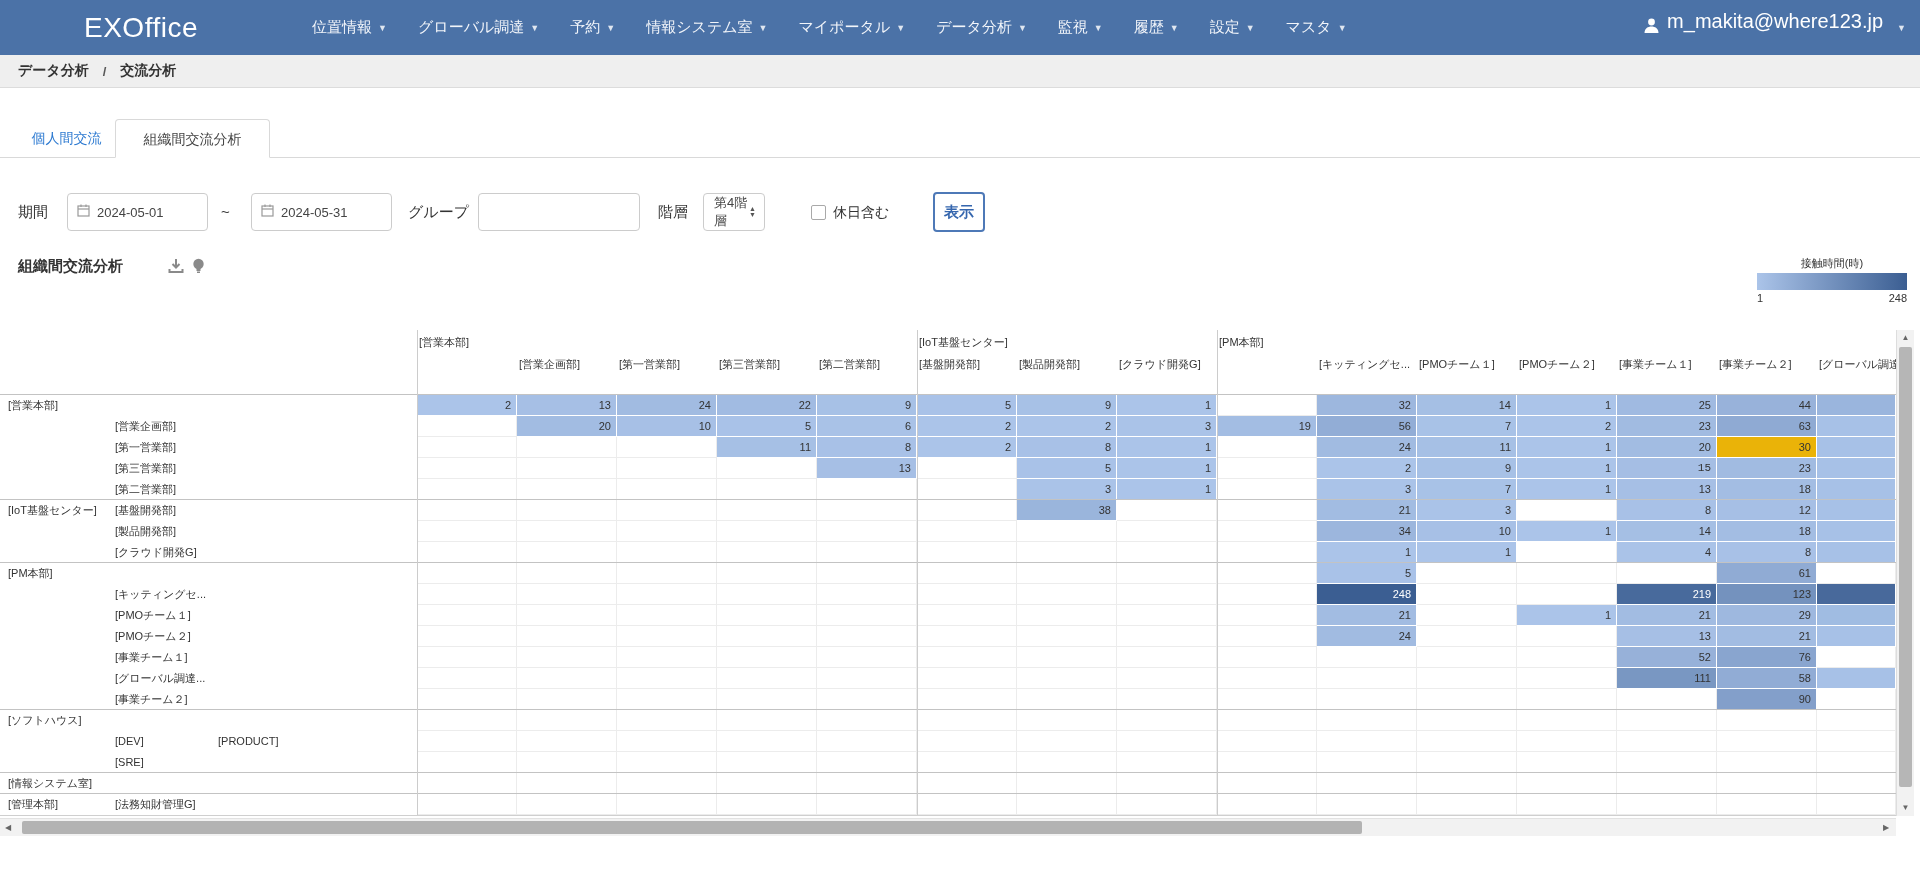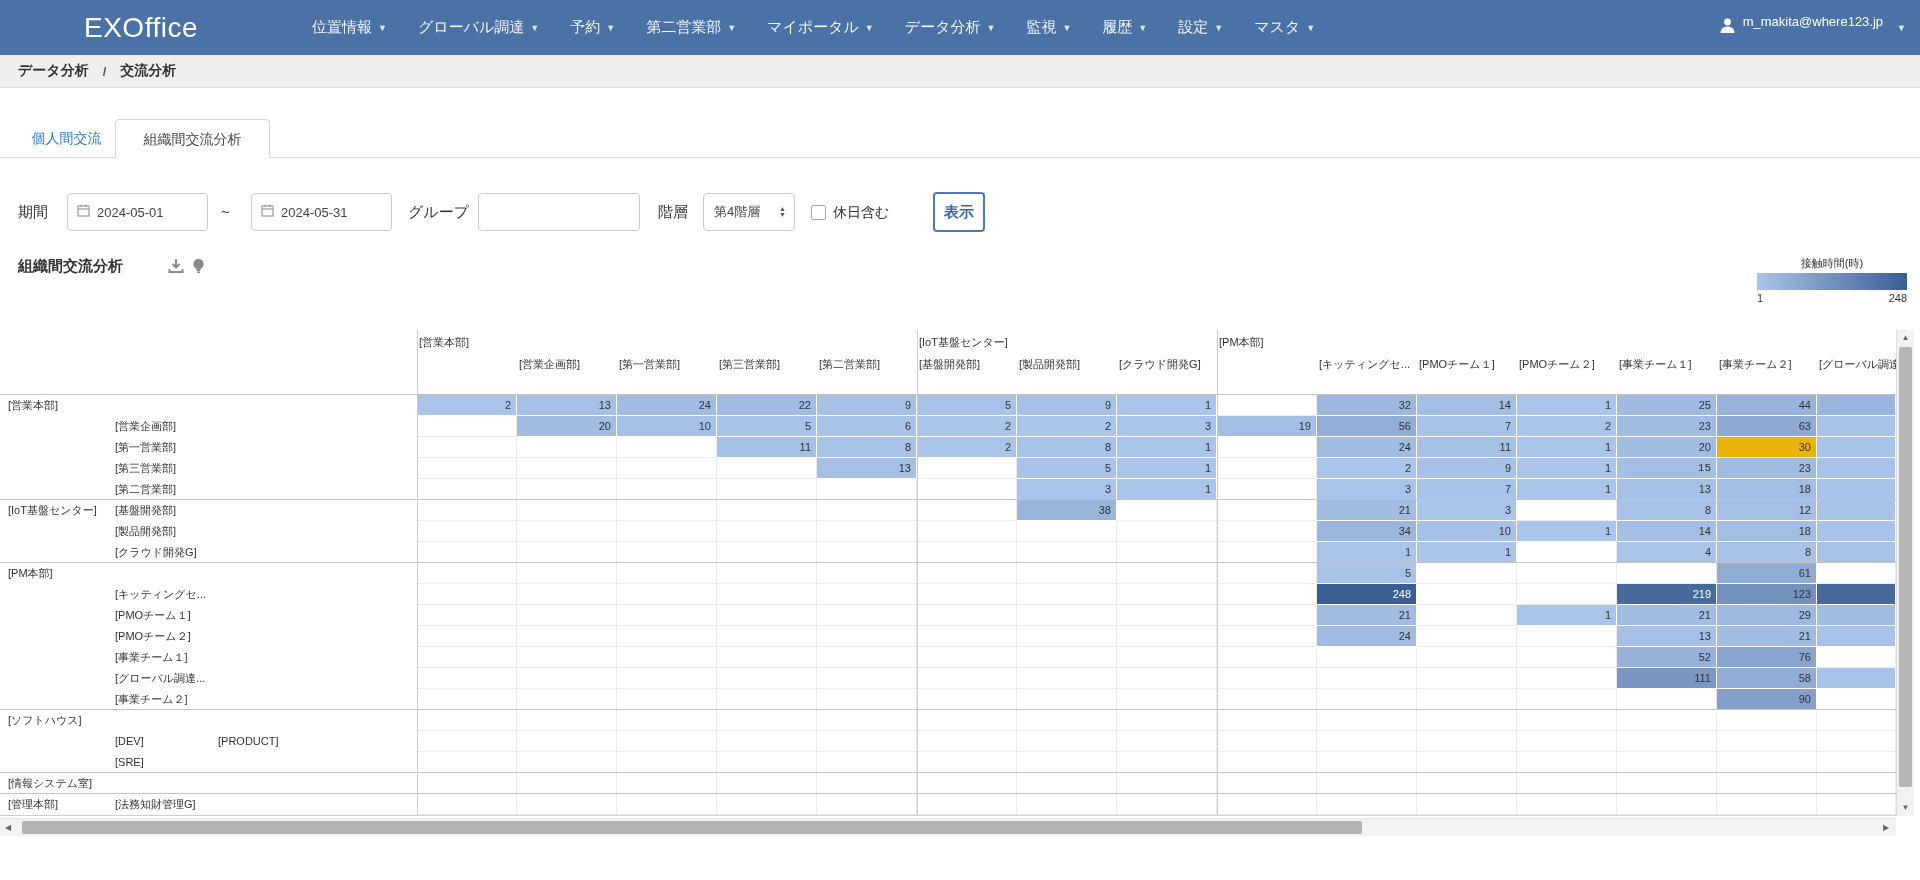--- a/index.html
+++ b/index.html
@@ -7,21 +7,21 @@
               font-family:"Liberation Sans","DejaVu Sans",sans-serif; }
 
   
   #navbar { position:absolute; left:0; top:0; width:1920px; height:55px; background:#4b72a7; }
   #brand { position:absolute; left:84px; top:0; height:55px; line-height:55px;
            color:#fff; font-size:28px; letter-spacing:.5px; }
   #nav-menu { position:absolute; left:312px; top:0; height:55px; display:flex; align-items:center; }
   .nav-item { color:#f2f5fa; font-size:15px; margin-right:31px; white-space:nowrap; cursor:pointer; }
   .caret { font-size:9px; margin-left:6px; color:#dfe6f0; vertical-align:1px; }
   #nav-user { position:absolute; right:14px; top:0; height:55px; display:flex; align-items:center; color:#fff; }
-  #nav-user .email { font-size:13px; margin:0 8px 12px 7px; }
+  #nav-user .email { font-size:20px; margin:0 8px 12px 7px; }
 
   
   #breadcrumb-bar { position:absolute; left:0; top:55px; width:1920px; height:33px;
                     background:#efefef; border-bottom:1px solid #dcdcdc; display:flex; align-items:center; }
   .crumb { font-size:14px; font-weight:bold; color:#333; }
   .crumb-sep { font-size:13px; font-weight:bold; color:#555; margin:0 14px; }
 
   
   #tabline { position:absolute; left:0; top:157px; width:1920px; height:1px; background:#d9d9d9; }
   .tab { position:absolute; top:119px; height:39px; line-height:39px; text-align:center;
@@ -78,21 +78,21 @@
 </style>
 </head>
 <body>
 
 <div id="navbar">
   <div id="brand">EXOffice</div>
   <div id="nav-menu">
       <span class="nav-item"><span>位置情報</span><span class="caret">▼</span></span>
       <span class="nav-item"><span>グローバル調達</span><span class="caret">▼</span></span>
       <span class="nav-item"><span>予約</span><span class="caret">▼</span></span>
-      <span class="nav-item"><span>第二営業部</span><span class="caret">▼</span></span>
+      <span class="nav-item"><span>情報システム室</span><span class="caret">▼</span></span>
       <span class="nav-item"><span>マイポータル</span><span class="caret">▼</span></span>
       <span class="nav-item"><span>データ分析</span><span class="caret">▼</span></span>
       <span class="nav-item"><span>監視</span><span class="caret">▼</span></span>
       <span class="nav-item"><span>履歴</span><span class="caret">▼</span></span>
       <span class="nav-item"><span>設定</span><span class="caret">▼</span></span>
       <span class="nav-item"><span>マスタ</span><span class="caret">▼</span></span>
     </div>
   <div id="nav-user">
     <span>
       <svg width="17" height="17" viewBox="0 0 17 17">
@@ -142,21 +142,21 @@
   </span>
   <span>2024-05-31</span>
 </div>
 
 <div class="flabel" style="left:408px">グループ</div>
 <div class="finput" style="left:478px; width:162px">
   <span style="padding-left:8px"></span>
 </div>
 
 <div class="flabel" style="left:658px">階層</div>
-<div class="finput" id="filter-select" style="left:703px; width:92px">
+<div class="finput" id="filter-select" style="left:703px; width:62px">
   <span>第4階層</span>
   <span class="updown">
       <span>▲</span>
       <span>▼</span>
     </span>
 </div>
 
 <div id="holiday-box"></div>
 <div class="flabel" style="left:833px; font-size:14px">休日含む</div>
 

